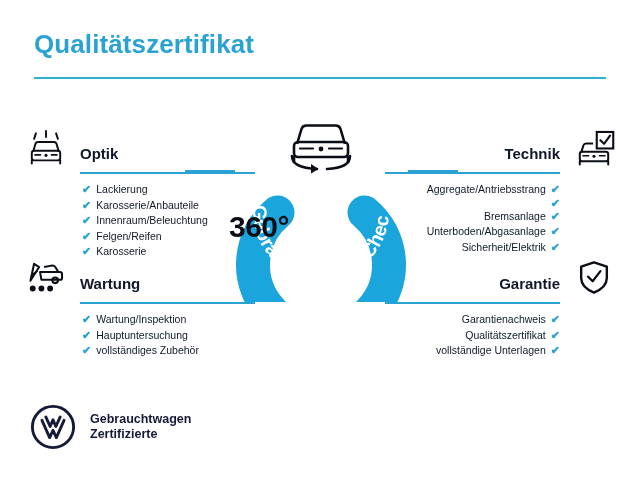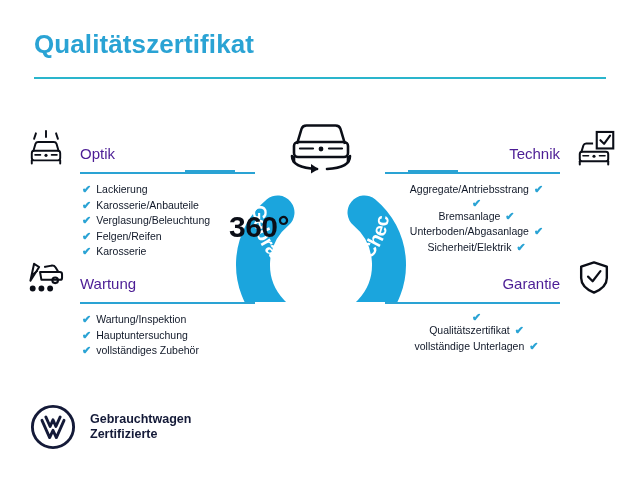--- a/index.html
+++ b/index.html
@@ -69,22 +69,22 @@
     align-items: center;
     justify-content: center;
   }
   .col-left .sec-icon  { left: 0; }
   .col-right .sec-icon { right: 0; }
 
   .sec-title {
     position: absolute;
     bottom: 10px;
     font-size: 15px;
-    font-weight: normal;
-    color: #4c1d95;
+    font-weight: bold;
+    color: #0f172a;
     white-space: nowrap;
   }
   .col-left .sec-title  { left: 58px; }
   .col-right .sec-title { right: 58px; margin-top: 36px; }
 
   .sec-rule {
     height: 2px;
     background: #2aa3d4;
     width: 175px;
   }
@@ -99,21 +99,21 @@
   .sec-list li {
     font-size: 10.5px;
     line-height: 15.5px;
     color: #101828;
     white-space: nowrap;
     display: flex;
     align-items: center;
     gap: 5px;
   }
   .col-left .sec-list li  { justify-content: flex-start; padding-left: 60px; }
-  .col-right .sec-list li { justify-content: center; padding-right: 58px; }
+  .col-right .sec-list li { justify-content: flex-end; padding-right: 58px; }
 
   .tick {
     color: #2aa3d4;
     font-size: 11px;
     font-weight: bold;
     line-height: 1;
     flex: none;
   }
 
   
@@ -207,21 +207,21 @@
       <li>
           <span class="tick">✔</span>
           <span>Lackierung</span>
         </li>
       <li>
           <span class="tick">✔</span>
           <span>Karosserie/Anbauteile</span>
         </li>
       <li>
           <span class="tick">✔</span>
-          <span>Verglasung/Beleuchtung</span>
+          <span>Innenraum/Beleuchtung</span>
         </li>
       <li>
           <span class="tick">✔</span>
           <span>Felgen/Reifen</span>
         </li>
       <li>
           <span class="tick">✔</span>
           <span>Karosserie</span>
         </li>
     </ul>
@@ -307,20 +307,21 @@
         <svg viewBox="0 0 48 40" width="44" height="38" aria-hidden="true">
           <path d="M24 3 L38 7.5 L38 20 Q38 30 24 36 Q10 30 10 20 L10 7.5 Z" fill="none" stroke="#0b0e17" stroke-width="2.6" stroke-linejoin="round"></path>
           <path d="M17.5 18.5 L22.5 23.5 L31 12.5" fill="none" stroke="#0b0e17" stroke-width="2.4" stroke-linecap="round" stroke-linejoin="round"></path>
         </svg>
       </div>
       <div class="sec-title">Garantie</div>
     </div>
     <div class="sec-rule"></div>
     <ul class="sec-list">
       <li>
+          <span>Garantienachweis</span>
           <span class="tick">✔</span>
         </li>
       <li>
           <span>Qualitätszertifikat</span>
           <span class="tick">✔</span>
         </li>
       <li>
           <span>vollständige Unterlagen</span>
           <span class="tick">✔</span>
         </li>

